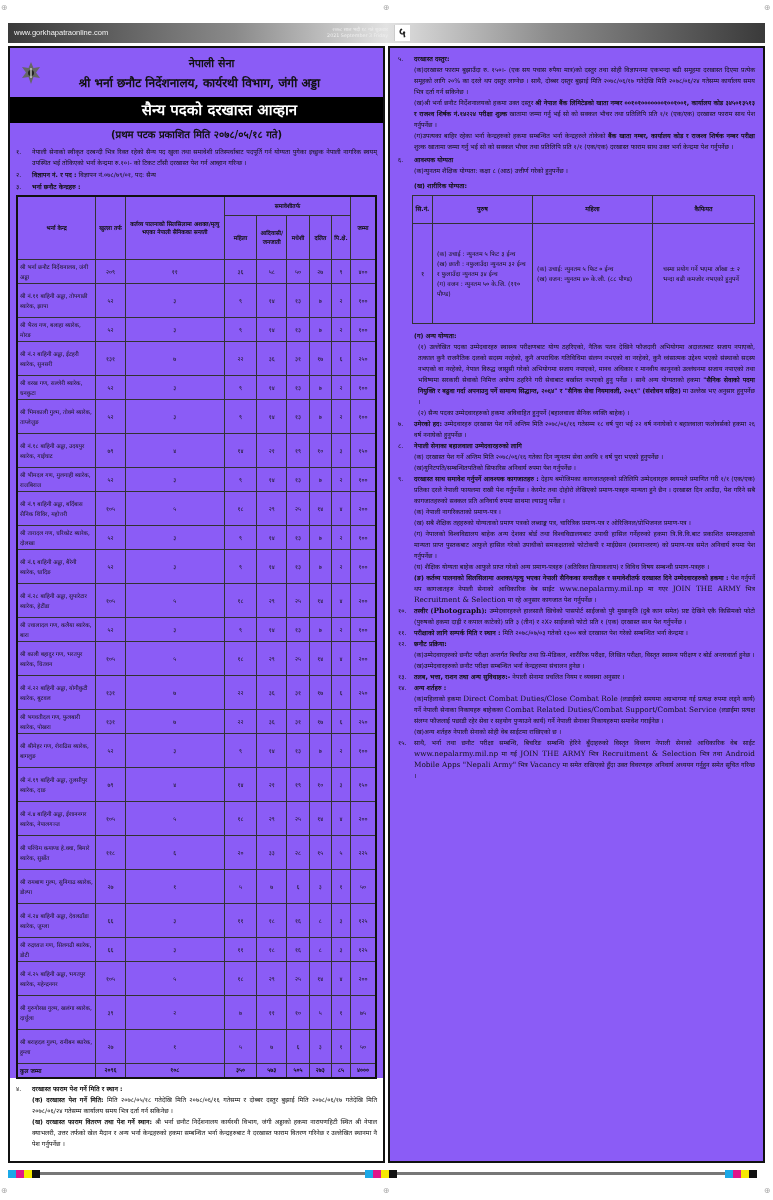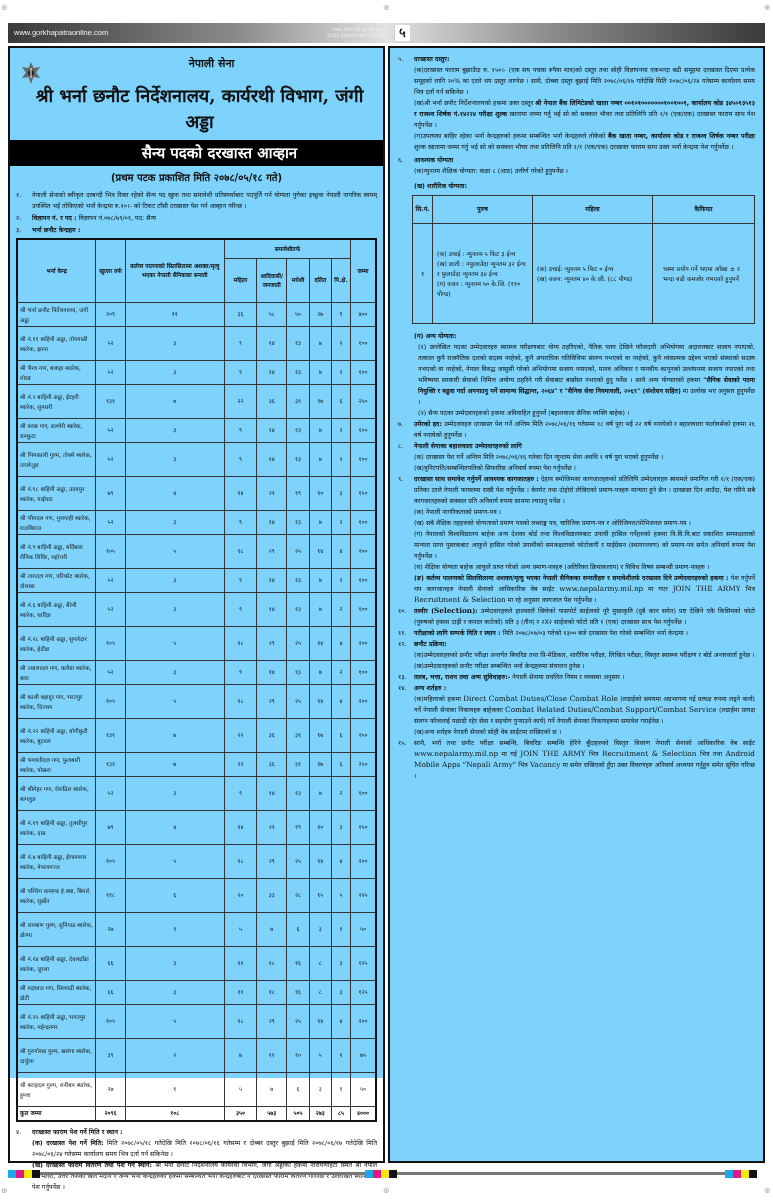--- a/index.html
+++ b/index.html
@@ -9,30 +9,30 @@
   .reg { position: absolute; width: 8px; height: 8px; color: #aaa; font-size: 8px; line-height: 8px; text-align: center; }
 
   .masthead { position: absolute; left: 8px; top: 23px; width: 757px; height: 20px;
     background: linear-gradient(90deg, #3a3a3a 0%, #8a8a8a 30%, #e2e2e2 50%, #8a8a8a 72%, #3a3a3a 100%);
     display: flex; align-items: center; padding: 0 6px; color: #fff; }
   .masthead .site { font-family: "Liberation Sans", sans-serif; font-size: 7.5px; color: #f2f2f2; width: 250px; }
   .masthead .brand { flex: 1; text-align: center; font-family: "DejaVu Serif", serif; font-size: 13px; font-weight: bold; color: #222; letter-spacing: 0.5px; }
   .masthead .dateblock { width: 130px; text-align: right; font-size: 4.8px; line-height: 1.35; color: #eee; padding-right: 6px; }
   .masthead .pageno { width: 16px; height: 16px; background: #fff; color: #222; font-weight: bold; font-size: 13px; line-height: 16px; text-align: center; border-left: 1px solid #ccc; }
 
-  .col { position: absolute; top: 46px; border: 2px solid #111; background: #7dd3fc; }
+  .col { position: absolute; top: 46px; border: 2px solid #111; background: #8b5cf6; }
   .col-left { left: 8px; width: 377px; height: 1004px; padding: 4px 6px 0 6px; }
   .col-right { left: 388px; width: 377px; height: 1117px; padding: 5px 8px 0 8px; }
 
   .hdr { display: flex; align-items: flex-start; }
   .emblem { width: 22px; height: 22px; margin: 10px 4px 0 4px; position: relative; }
   .emblem svg { width: 22px; height: 22px; }
   .hdr-text { flex: 1; text-align: center; }
   .org1 { font-family: "DejaVu Serif", serif; font-weight: bold; font-size: 11px; margin-top: 4px; }
-  .org2 { font-family: "DejaVu Serif", serif; font-weight: bold; font-size: 18px; margin-top: 11px; margin-left: -24px; }
+  .org2 { font-family: "DejaVu Serif", serif; font-weight: bold; font-size: 12px; margin-top: 3px; margin-left: -24px; }
   .banner { background: #000; color: #fff; text-align: center; font-family: "DejaVu Serif", serif; font-weight: bold; font-size: 15px; height: 26px; line-height: 26px; margin: 5px -6px 0 -6px; padding-left: 46px; }
   .subnote { text-align: center; font-weight: bold; font-size: 10px; margin: 5px 0 3px; }
 
   .para { display: flex; font-size: 6.3px; line-height: 11px; text-align: justify; }
   .para .num { width: 16px; flex: none; }
   .para .txt { flex: 1; }
   .bold { font-weight: bold; }
 
   table.main { width: 100%; border-collapse: collapse; margin-top: 3px; border: 2px double #111; font-size: 5.8px; }
   table.main th, table.main td { border: 1px solid #333; text-align: center; vertical-align: middle; }
@@ -543,21 +543,21 @@
     </div>
   <div class="sub">
       <span class="txt">(घ) शैक्षिक योग्यता बाहेक आफुले प्राप्त गरेको अन्य प्रमाण-पत्रहरु (अतिरिक्त क्रियाकलाप) र विविध विषय सम्बन्धी प्रमाण-पत्रहरु ।</span>
     </div>
   <div class="sub">
       <span class="txt"><span class="bold">(ङ) कर्तव्य पालनाको सिलसिलामा अशक्त/मृत्यु भएका नेपाली सैनिकका सन्ततीहरु र समावेशीतर्फ दरखास्त दिने उम्मेदवारहरुको हकमा :</span> <span>पेश गर्नुपर्ने थप कागजातहरु नेपाली सेनाको आधिकारिक वेब साईट</span> <span class="en">www.nepalarmy.mil.np</span> <span>मा गएर</span> <span class="en">JOIN THE ARMY</span> <span>भित्र</span> <span class="en">Recruitment &amp; Selection</span> <span>मा रहे अनुसार कागजात पेश गर्नुपर्नेछ ।</span></span>
     </div>
 
   <div class="para">
     <span class="num">१०.</span>
-    <span class="txt"><span class="bold">तस्वीर (</span><span class="bold en">Selection</span><span class="bold">):</span> <span>उम्मेदवारहरुले हालसालै खिचेको पासपोर्ट साईजको पुरै मुखाकृति (दुबै कान समेत) प्रष्ट देखिने एकै किसिमको फोटो (पुरुषको हकमा दाह्री र कपाल काटेको) प्रति ३ (तीन) र २X२ साईजको फोटो प्रति १ (एक) दरखास्त साथ पेश गर्नुपर्नेछ ।</span></span>
+    <span class="txt"><span class="bold">तस्वीर (</span><span class="bold en">Photograph</span><span class="bold">):</span> <span>उम्मेदवारहरुले हालसालै खिचेको पासपोर्ट साईजको पुरै मुखाकृति (दुबै कान समेत) प्रष्ट देखिने एकै किसिमको फोटो (पुरुषको हकमा दाह्री र कपाल काटेको) प्रति ३ (तीन) र २X२ साईजको फोटो प्रति १ (एक) दरखास्त साथ पेश गर्नुपर्नेछ ।</span></span>
   </div>
   <div class="para">
     <span class="num">११.</span>
     <span class="txt"><span class="bold">परीक्षाको लागि सम्पर्क मिति र स्थान :</span> <span>मिति २०७८/०७/०३ गतेको १३०० बजे दरखास्त पेश गरेको सम्बन्धित भर्ना केन्द्रमा ।</span></span>
   </div>
   <div class="para">
     <span class="num">१२.</span>
     <span class="txt bold">छनौट प्रक्रिया:</span>
   </div>
   <div class="sub">

